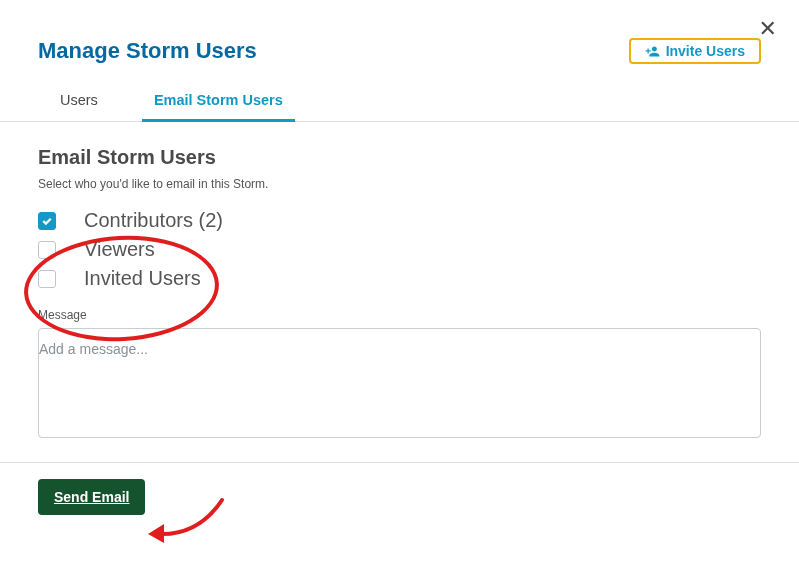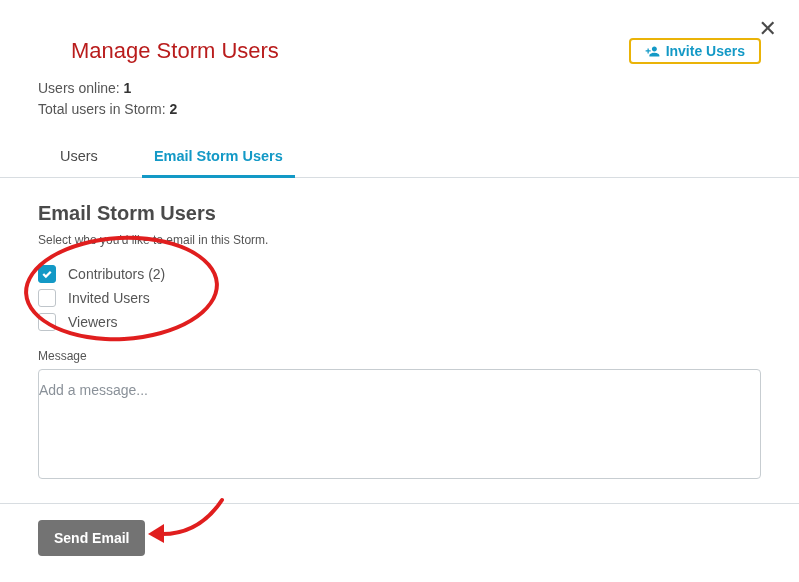--- a/index.html
+++ b/index.html
@@ -34,23 +34,22 @@
     .header {
       padding: 38px 38px 0 38px;
     }
     .header-top {
       display: flex;
       justify-content: space-between;
       align-items: flex-start;
     }
     .title {
       font-size: 22px;
-      font-weight: 400;
-      color: #b91c1c;
-      margin-left: 33px;
+      font-weight: 700;
+      color: #0369a1;
     }
     .invite-btn {
       display: inline-flex;
       align-items: center;
       gap: 6px;
       border: 2px solid #eab308;
       border-radius: 4px;
       background: #fff;
       color: #1399c6;
       padding: 3px 14px;
@@ -134,22 +133,23 @@
       border-color: #1399c6;
     }
     .cb.checked svg {
       width: 12px;
       height: 12px;
       stroke: #fff;
       stroke-width: 3;
       fill: none;
     }
     .cb-label {
-      font-size: 14px;
-      color: #555;
+      font-size: 20px;
+      color: #555;
+      margin-left: 16px;
     }
     .msg-label {
       font-size: 12px;
       color: #555;
       margin-bottom: 6px;
       display: block;
     }
     .msg-textarea {
       width: 100%;
       height: 110px;
@@ -162,28 +162,29 @@
       color: #333;
     }
     .msg-textarea::placeholder {
       color: #8a9199;
     }
     .footer {
       border-top: 1px solid #d8dde1;
       padding: 16px 38px;
     }
     .send-btn {
-      background: #737373;
+      background: #14532d;
       color: #fff;
       border: none;
       border-radius: 4px;
       padding: 10px 16px;
       font-size: 14px;
       font-weight: 600;
       cursor: pointer;
+      text-decoration: underline;
     }
     .annot-ellipse {
       position: absolute;
       border: 4px solid #e01e1e;
       border-radius: 50%;
       pointer-events: none;
     }
     .annot-arrow {
       position: absolute;
       pointer-events: none;
@@ -200,28 +201,20 @@
 
   <div class="header">
     <div class="header-top">
       <h1 class="title">Manage Storm Users</h1>
       <button class="invite-btn">
         <svg viewBox="0 0 24 24">
           <path d="M15 12c2.21 0 4-1.79 4-4s-1.79-4-4-4-4 1.79-4 4 1.79 4 4 4zm-9-2V7H4v3H1v2h3v3h2v-3h3v-2H6zm9 4c-2.67 0-8 1.34-8 4v2h16v-2c0-2.66-5.33-4-8-4z"></path>
         </svg>
         <span>Invite Users</span>
       </button>
-    </div>
-    <div class="stats">
-      <div>
-        <span>Users online: </span><strong>1</strong>
-      </div>
-      <div>
-        <span>Total users in Storm: </span><strong>2</strong>
-      </div>
     </div>
   </div>
 
   <div class="tabs">
     <div class="tab">Users</div>
     <div class="tab active">Email Storm Users</div>
   </div>
 
   <div class="content">
     <h2 class="section-title">Email Storm Users</h2>
@@ -231,25 +224,25 @@
       <div class="checkbox-row">
         <span class="cb checked">
           <svg viewBox="0 0 16 16">
               <polyline points="3,8 6.5,11.5 13,5"></polyline>
             </svg>
         </span>
         <span class="cb-label">Contributors (2)</span>
       </div>
       <div class="checkbox-row">
         <span class="cb"></span>
-        <span class="cb-label">Invited Users</span>
+        <span class="cb-label">Viewers</span>
       </div>
       <div class="checkbox-row">
         <span class="cb"></span>
-        <span class="cb-label">Viewers</span>
+        <span class="cb-label">Invited Users</span>
       </div>
     </div>
 
     <label class="msg-label">Message</label>
     <textarea class="msg-textarea" placeholder="Add a message..." style=""></textarea>
   </div>
 
   <div class="footer">
     <button class="send-btn">Send Email</button>
   </div>

